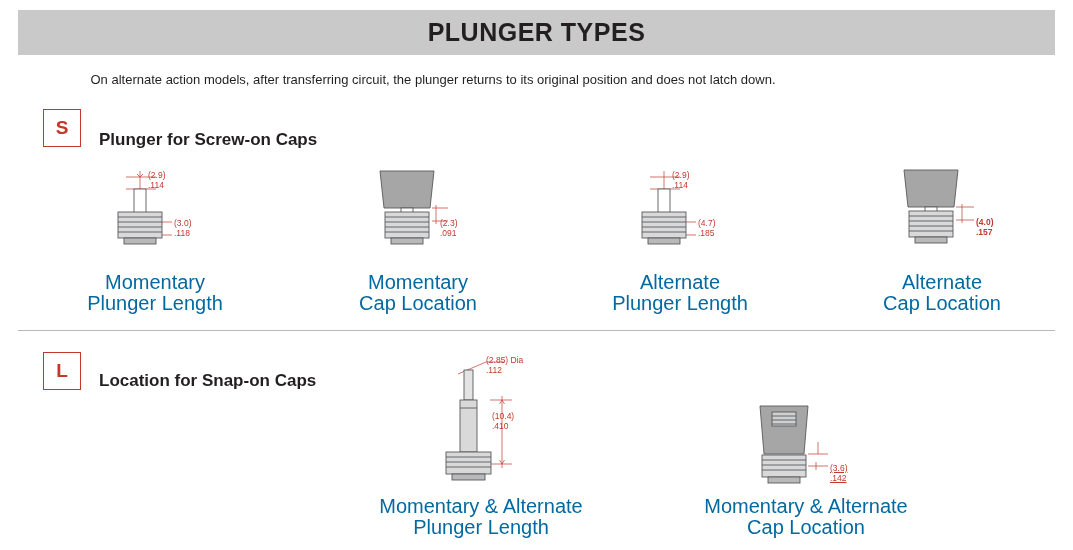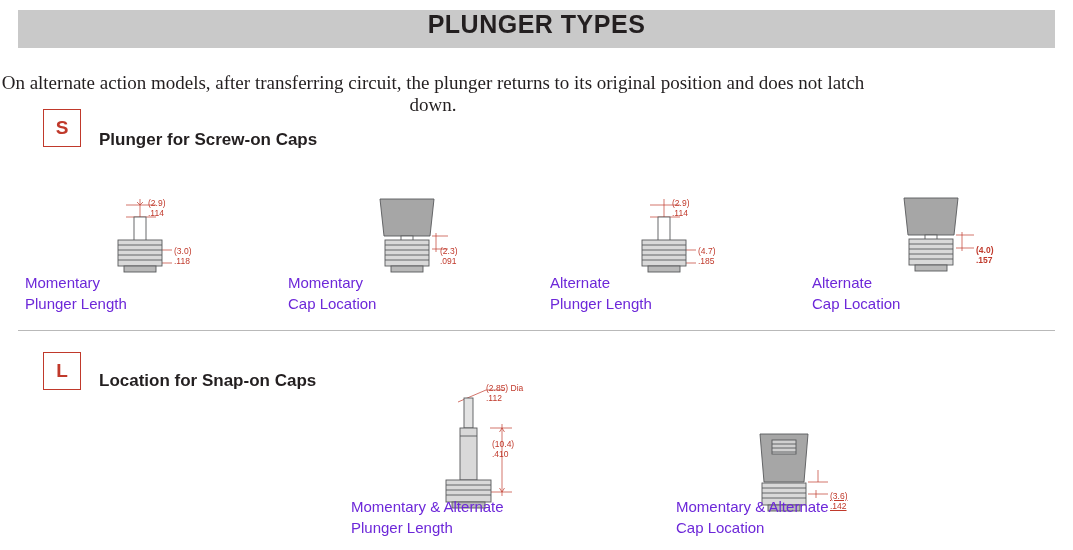--- a/index.html
+++ b/index.html
@@ -12,41 +12,41 @@
     font-family: "Liberation Sans", sans-serif;
     color: #231f20;
     position: relative;
     overflow: hidden;
   }
 
   
   .banner {
     position: absolute;
     left: 18px; top: 10px;
-    width: 1037px; height: 38px;
+    width: 1037px; height: 45px;
     background: #c9c9c9;
     display: flex;
+    align-items: center;
     justify-content: center;
   }
   .banner-title {
     font-size: 25px;
     font-weight: bold;
     letter-spacing: 0.5px;
     color: #231f20;
   }
 
   
   .intro {
     position: absolute;
     left: 0; top: 72px;
     width: 866px;
     text-align: center;
-    font-size: 19px;
+    font-size: 13px;
     color: #231f20;
-    font-family: Liberation Serif, serif;
   }
 
   
   .badge {
     position: absolute;
     width: 38px; height: 38px;
     border: 1.5px solid #c0392b;
     background: #ffffff;
     display: flex; align-items: center; justify-content: center;
     font-size: 19px; font-weight: bold;
@@ -63,29 +63,29 @@
     position: absolute;
     left: 18px; top: 330px;
     width: 1037px;
     height: 1px;
     background: #b9b9b9;
   }
 
   
   .caption {
     position: absolute;
-    text-align: left;
-    font-size: 15px;
+    text-align: center;
+    font-size: 20px;
     line-height: 21px;
-    color: #6d28d9;
+    color: #0369a1;
     width: 260px;
   }
 
   
-  .fig { position: absolute; margin-top: 28px; }
+  .fig { position: absolute; }
 
   .dimtext {
     position: absolute;
     font-size: 8.5px;
     line-height: 9.5px;
     color: #c0392b;
     white-space: nowrap;
   }
   .dimtext .d2 { display:block; }
 

